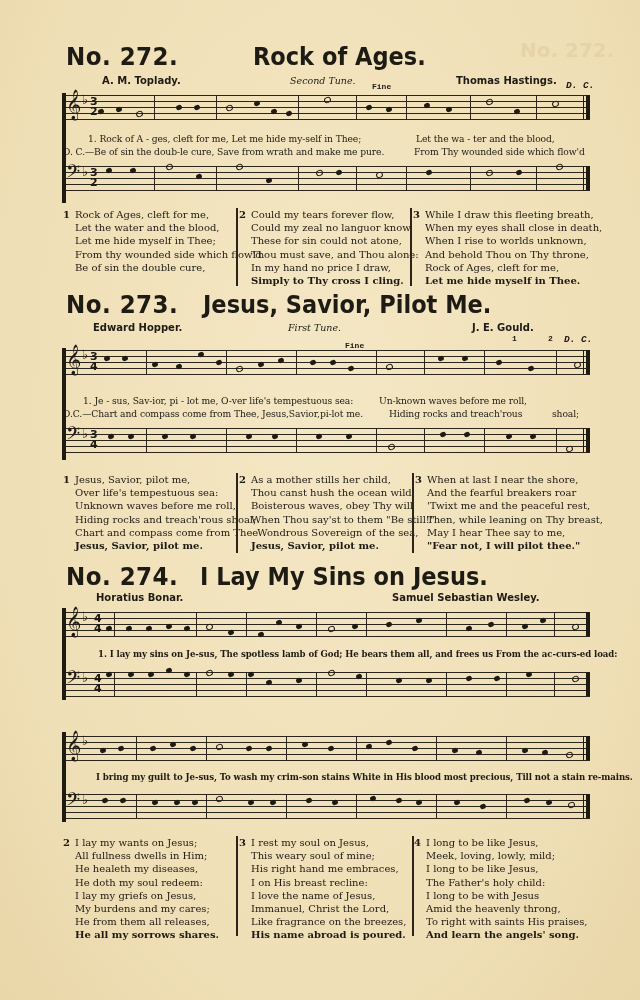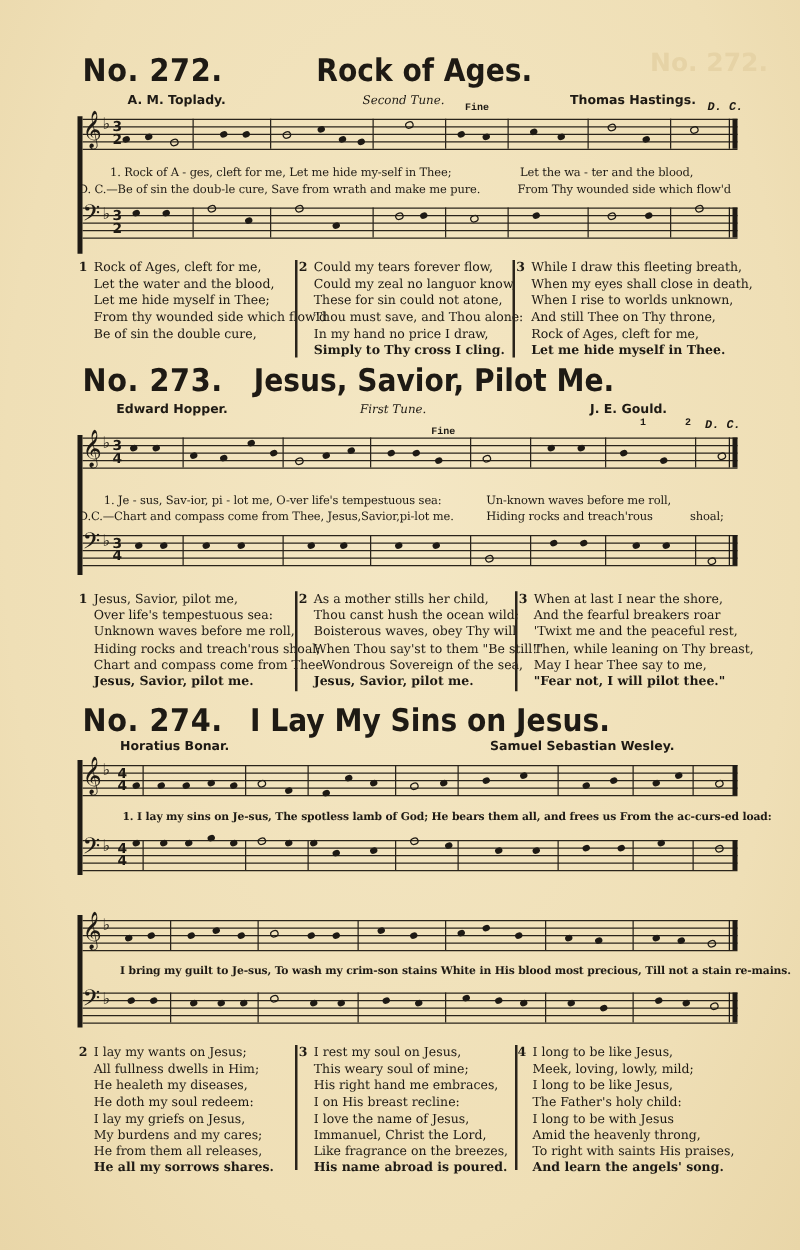--- a/index.html
+++ b/index.html
@@ -154,21 +154,21 @@
         <div class="b">Simply to Thy cross I cling.</div>
       </div>
     </div>
     <div class="col-rule" style="left:410px;top:208px;height:78px;"></div>
     <div class="verse-col" style="left:413px;top:208px;">
       <span class="num">3</span>
       <div class="lines">
         <div>While I draw this fleeting breath,</div>
         <div>When my eyes shall close in death,</div>
         <div>When I rise to worlds unknown,</div>
-        <div>And still Thee on Thy throne,</div>
+        <div>And behold Thou on Thy throne,</div>
         <div>Rock of Ages, cleft for me,</div>
         <div class="b">Let me hide myself in Thee.</div>
       </div>
     </div>
   </section>
 
   <section>
     <div class="hymn-no" style="position:absolute;left:66px;top:290px;">No. 273.</div>
     <div class="hymn-name" style="left:203px;top:290px;">Jesus, Savior, Pilot Me.</div>
     <div class="credit" style="left:93px;top:322px;">Edward Hopper.</div>
@@ -246,21 +246,21 @@
           <div class="note" style="left:280px;top:6px;"></div>
           <div class="note open" style="left:322px;top:16px;"></div>
         <div class="note" style="left:374px;top:4px;"></div>
           <div class="note" style="left:398px;top:4px;"></div>
           <div class="note" style="left:440px;top:6px;"></div>
         <div class="note" style="left:464px;top:6px;"></div>
           <div class="note open" style="left:500px;top:18px;"></div>
       </div>
     </div>
     <div class="lyric-line" style="left:83px;top:395px;">1.  Je - sus, Sav-ior,  pi - lot me,   O-ver life's tempestuous sea:</div>
-    <div class="lyric-line" style="left:389px;top:395px;">Un-known waves before me roll,</div>
+    <div class="lyric-line" style="left:379px;top:395px;">Un-known waves before me roll,</div>
     <div class="lyric-line" style="left:63px;top:408px;">D.C.—Chart and compass come from Thee, Jesus,Savior,pi-lot  me.</div>
     <div class="lyric-line" style="left:389px;top:408px;">Hiding rocks and treach'rous</div>
     <div class="lyric-line" style="left:552px;top:408px;">shoal;</div>
 
     <div class="verse-col" style="left:63px;top:473px;">
       <span class="num">1</span>
       <div class="lines">
         <div>Jesus, Savior, pilot me,</div>
         <div>Over life's tempestuous sea:</div>
         <div>Unknown waves before me roll,</div>

